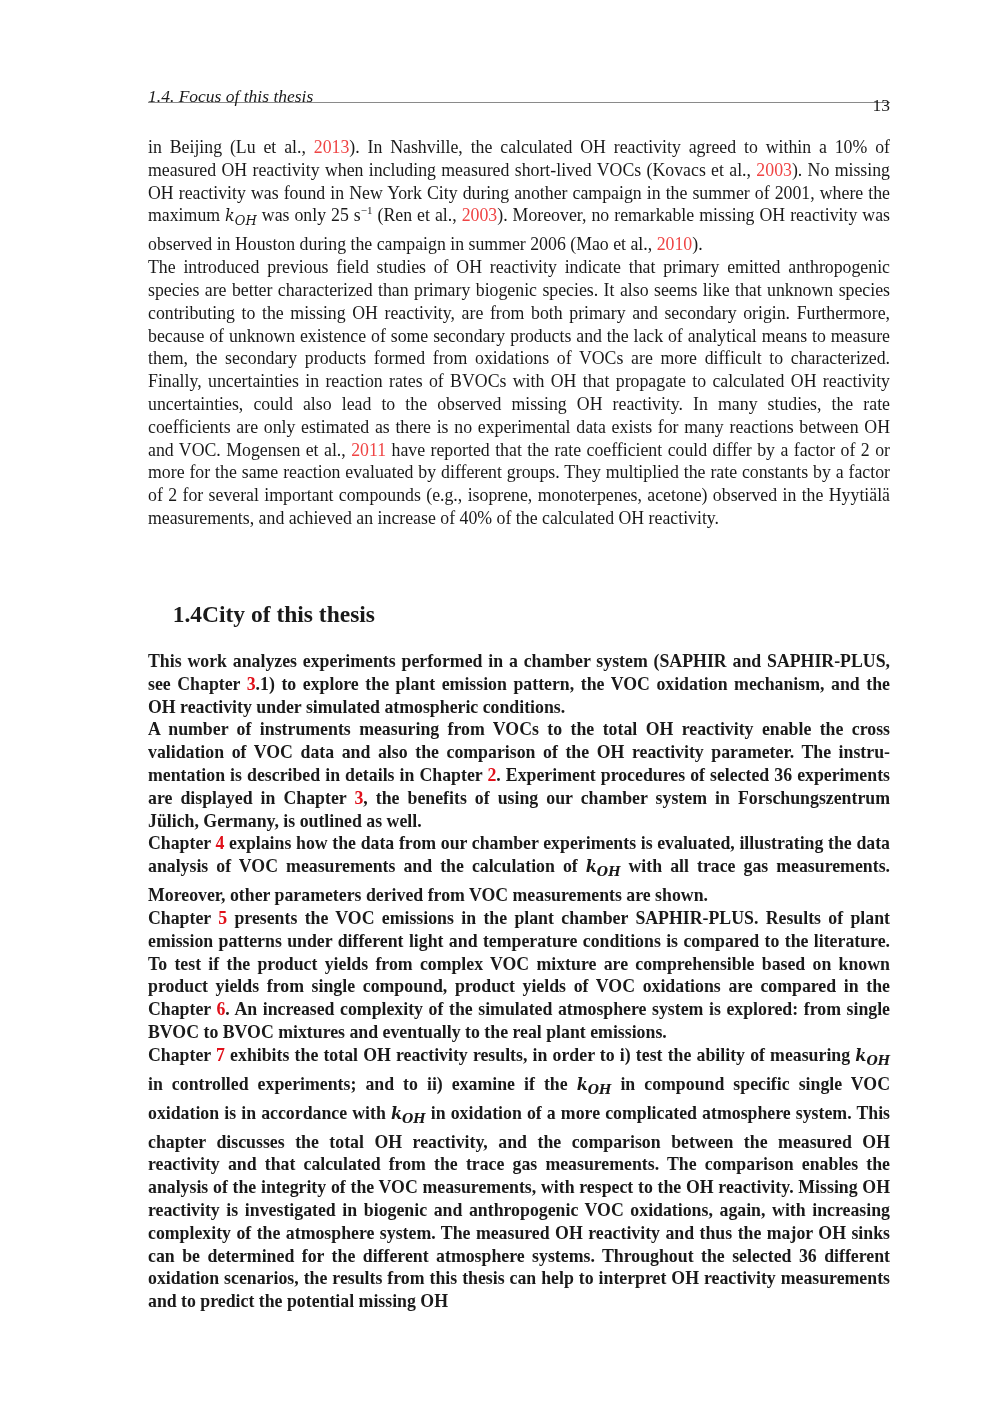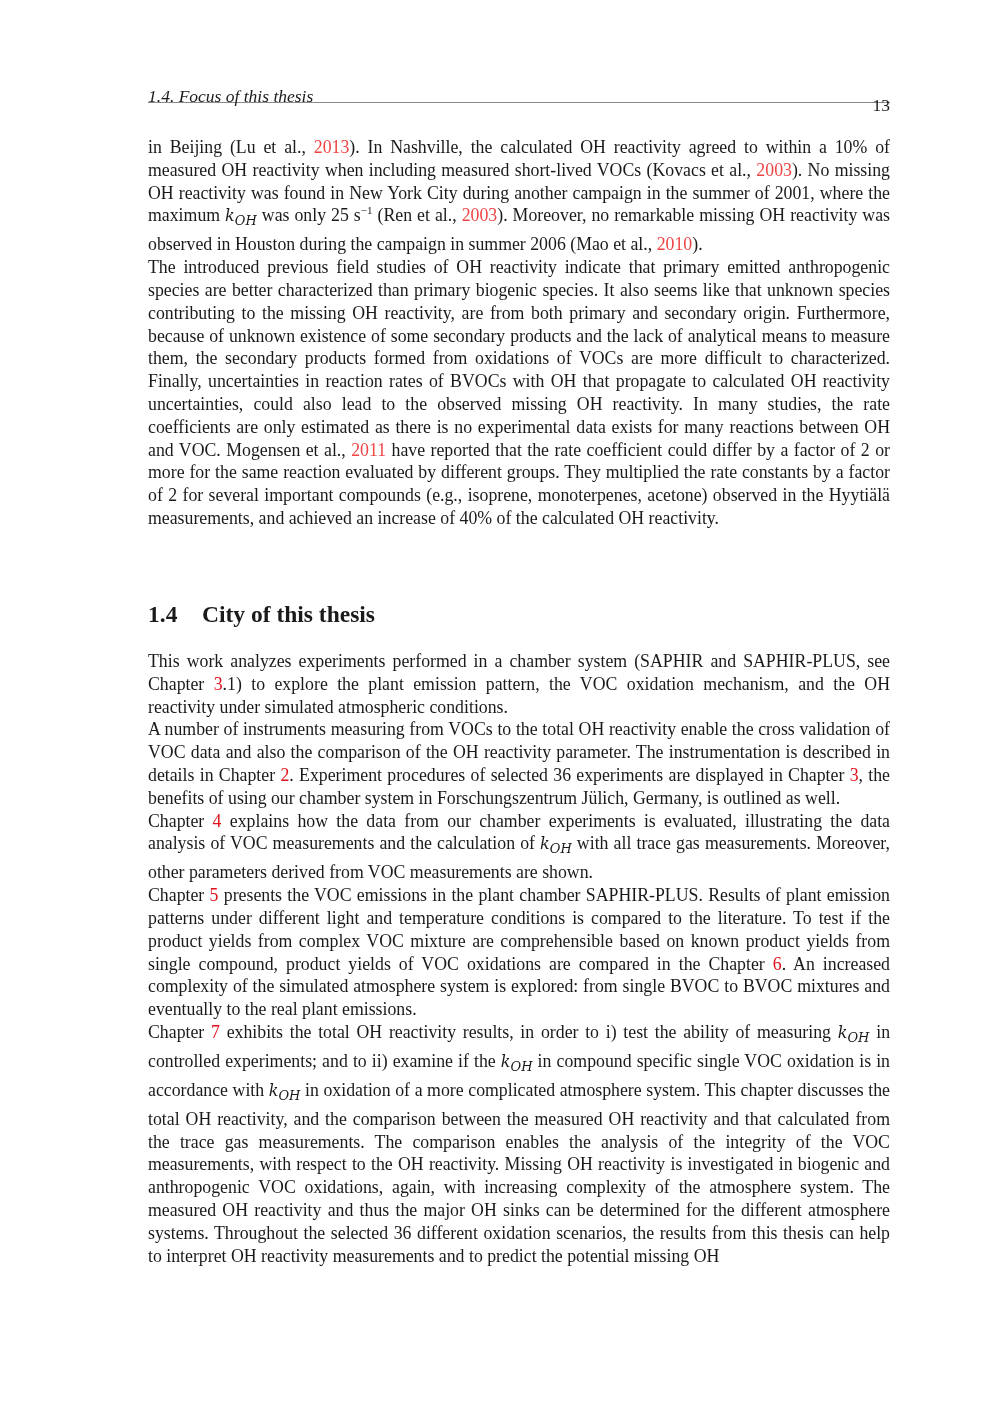--- a/index.html
+++ b/index.html
@@ -13,40 +13,40 @@
   .body-block { position: absolute; left: 0; width: 742px; font-size: 17.8px; line-height: 22.8px;
                 text-align: justify; hyphens: manual; }
   .para { margin: 0; }
   .cite { color: #ef4444; }
   .ref { color: #e0101a; }
   .math { font-style: italic; font-family: "DejaVu Serif", serif; font-size: 16px; }
   .math sub { font-size: 13px; font-style: italic; }
   .sup { font-size: 11px; vertical-align: super; line-height: 0; }
   .section-heading { position: absolute; left: 0; top: 601px; font-size: 23.5px; font-weight: bold;
                      margin: 0; }
-  .section-heading .num { display: inline-block; width: 54px; }
+  .section-heading .num { display: inline-block; width: 54px; text-align: right; }
 </style>
 </head>
 <body>
 
 <div class="page">
 
   <div class="running-head">
     <span class="rh-title">1.4. Focus of this thesis</span>
     <span class="rh-page">13</span>
   </div>
 
   <div class="body-block" style="top:136px;">
     <p class="para"><span>in Beijing (Lu et al., </span><a class="cite">2013</a><span>). In Nashville, the calculated OH reactivity agreed to within a 10% of measured OH reactivity when including measured short-lived VOCs (Kovacs et al., </span><a class="cite">2003</a><span>). No missing OH reactivity was found in New York City during another campaign in the summer of 2001, where the maximum </span><span class="math"><span>k</span><sub>OH</sub></span><span> was only 25 s</span><span class="sup">−1</span><span> (Ren et al., </span><a class="cite">2003</a><span>). Moreover, no remarkable missing OH reactivity was observed in Houston during the campaign in sum­mer 2006 (Mao et al., </span><a class="cite">2010</a><span>).</span></p>
     <p class="para"><span>The introduced previous field studies of OH reactivity indicate that primary emitted anthro­pogenic species are better characterized than primary biogenic species. It also seems like that unknown species contributing to the missing OH reactivity, are from both primary and secondary origin. Furthermore, because of unknown existence of some secondary products and the lack of analytical means to measure them, the secondary products formed from oxi­dations of VOCs are more difficult to characterized. Finally, uncertainties in reaction rates of BVOCs with OH that propagate to calculated OH reactivity uncertainties, could also lead to the observed missing OH reactivity. In many studies, the rate coefficients are only estimated as there is no experimental data exists for many reactions between OH and VOC. Mogensen et al., </span><a class="cite">2011</a><span> have reported that the rate coefficient could differ by a factor of 2 or more for the same reaction evaluated by different groups. They multiplied the rate constants by a factor of 2 for several important compounds (e.g., isoprene, monoterpenes, acetone) observed in the Hyytiälä measurements, and achieved an increase of 40% of the calculated OH reactivity.</span></p>
   </div>
 
   <h2 class="section-heading"><span class="num">1.4</span><span>City of this thesis</span></h2>
 
-  <div class="body-block" style="top:650px;">
+  <div class="body-block" style="top:650px;font-weight:bold;">
     <p class="para"><span>This work analyzes experiments performed in a chamber system (SAPHIR and SAPHIR-PLUS, see Chapter </span><a class="ref">3</a><span>.1) to explore the plant emission pattern, the VOC oxidation mechanism, and the OH reactivity under simulated atmospheric conditions.</span></p>
     <p class="para"><span>A number of instruments measuring from VOCs to the total OH reactivity enable the cross validation of VOC data and also the comparison of the OH reactivity parameter. The instru­mentation is described in details in Chapter </span><a class="ref">2</a><span>. Experiment procedures of selected 36 experi­ments are displayed in Chapter </span><a class="ref">3</a><span>, the benefits of using our chamber system in Forschungszen­trum Jülich, Germany, is outlined as well.</span></p>
     <p class="para"><span>Chapter </span><a class="ref">4</a><span> explains how the data from our chamber experiments is evaluated, illustrating the data analysis of VOC measurements and the calculation of </span><span class="math"><span>k</span><sub>OH</sub></span><span> with all trace gas measure­ments. Moreover, other parameters derived from VOC measurements are shown.</span></p>
     <p class="para"><span>Chapter </span><a class="ref">5</a><span> presents the VOC emissions in the plant chamber SAPHIR-PLUS. Results of plant emission patterns under different light and temperature conditions is compared to the liter­ature. To test if the product yields from complex VOC mixture are comprehensible based on known product yields from single compound, product yields of VOC oxidations are com­pared in the Chapter </span><a class="ref">6</a><span>. An increased complexity of the simulated atmosphere system is explored: from single BVOC to BVOC mixtures and eventually to the real plant emissions.</span></p>
     <p class="para"><span>Chapter </span><a class="ref">7</a><span> exhibits the total OH reactivity results, in order to i) test the ability of measuring </span><span class="math"><span>k</span><sub>OH</sub></span><span> in controlled experiments; and to ii) examine if the </span><span class="math"><span>k</span><sub>OH</sub></span><span> in compound specific single VOC oxidation is in accordance with </span><span class="math"><span>k</span><sub>OH</sub></span><span> in oxidation of a more complicated atmosphere system. This chapter discusses the total OH reactivity, and the comparison between the measured OH reactivity and that calculated from the trace gas measurements. The com­parison enables the analysis of the integrity of the VOC measurements, with respect to the OH reactivity. Missing OH reactivity is investigated in biogenic and anthropogenic VOC oxidations, again, with increasing complexity of the atmosphere system. The measured OH reactivity and thus the major OH sinks can be determined for the different atmosphere sys­tems. Throughout the selected 36 different oxidation scenarios, the results from this thesis can help to interpret OH reactivity measurements and to predict the potential missing OH</span></p>
   </div>
 
 </div>
 
 </body></html>

